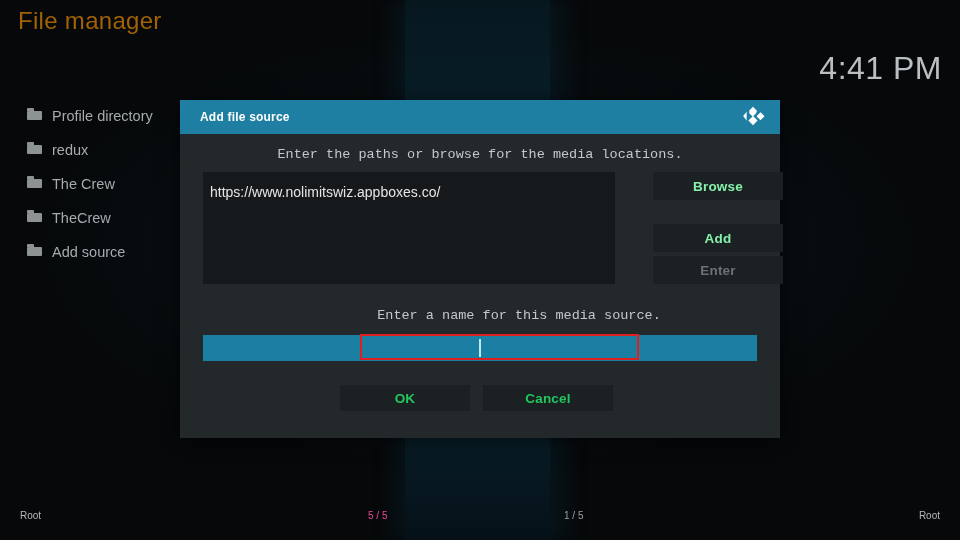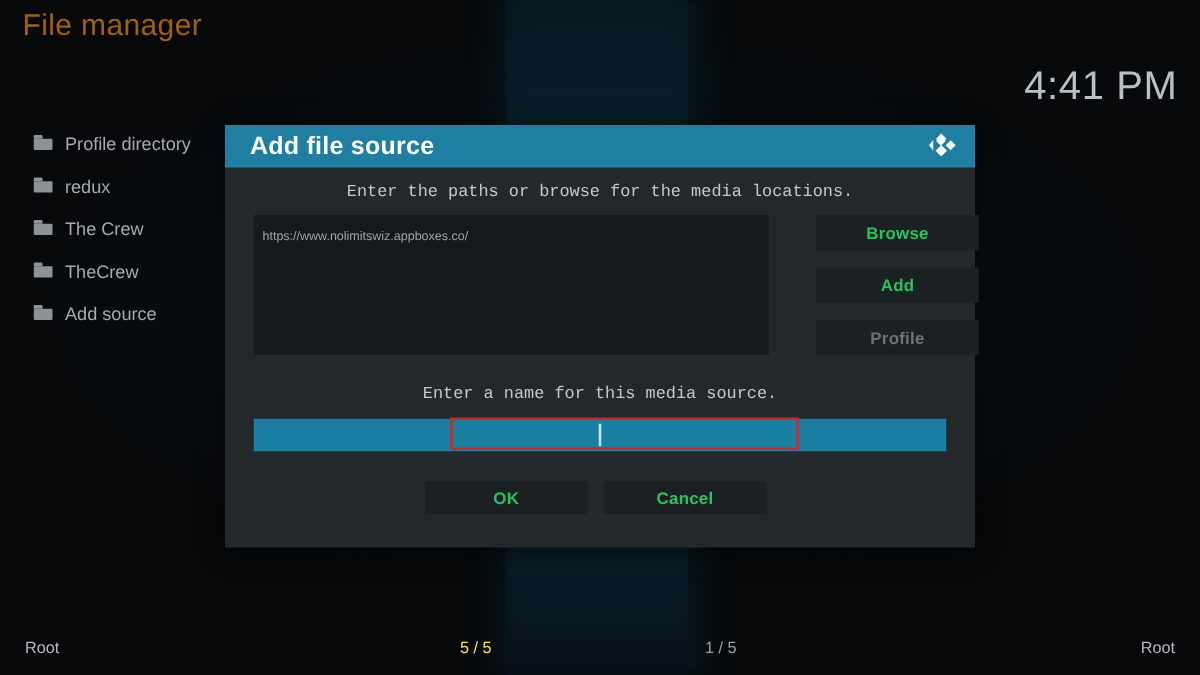--- a/index.html
+++ b/index.html
@@ -131,21 +131,21 @@
   }
   #dialog-header {
     position: relative;
     height: 34px;
     background: #1e7fa2;
     display: flex;
     align-items: center;
   }
   #dialog-title {
     margin-left: 20px;
-    font-size: 20px;
+    font-size: 12px;
     font-weight: bold;
     color: #ffffff;
     letter-spacing: 0.2px;
   }
   #kodi-logo {
     position: absolute;
     right: 14px;
     top: 50%;
     transform: translateY(-50%);
     width: 26px;
@@ -171,42 +171,42 @@
   }
   #path-list {
     position: absolute;
     left: 0; top: 0;
     width: 412px;
     height: 112px;
     background: #15191c;
   }
   #path-entry {
     padding: 12px 12px 0 7px;
-    font-size: 10px;
-    color: #a3a3a3;
+    font-size: 14px;
+    color: #e5e5e5;
     white-space: nowrap;
     overflow: hidden;
   }
   .side-btn {
     position: absolute;
     left: 450px;
     width: 130px;
     height: 28px;
     background: #1b2023;
     display: flex;
     align-items: center;
     justify-content: center;
     font-size: 13.5px;
     font-weight: bold;
-    color: #22c55e;
+    color: #86efac;
     letter-spacing: 0.2px;
   }
   .side-btn.disabled { color: #6b7175; }
   #btn-browse { top: 0px; }
-  #btn-add    { top: 42px; }
+  #btn-add    { top: 52px; }
   #btn-remove { top: 84px; }
 
   
   #name-wrap {
     position: absolute;
     left: 23px;
     top: 235px;
     width: 554px;
     height: 26px;
   }
@@ -261,25 +261,25 @@
   
   #bottombar {
     position: absolute;
     left: 0; bottom: 0;
     width: 960px; height: 40px;
     z-index: 6;
   }
   .bb {
     position: absolute;
     top: 10px;
-    font-size: 13px;
+    font-size: 10px;
     color: #b5babd;
   }
   #bb-left      { left: 20px; }
-  #bb-count-l   { left: 368px; color: #fde047; }
+  #bb-count-l   { left: 368px; color: #ec4899; }
   #bb-count-r   { left: 564px; color: #9aa0a3; }
   #bb-right     { right: 20px; }
 </style>
 </head>
 <body>
 
 <div id="screen">
 
   <div class="bg-vignette"></div>
   <div class="bg-band-soft"></div>
@@ -337,25 +337,25 @@
     <div class="dlg-hint" id="hint-paths">Enter the paths or browse for the media locations.</div>
 
     <div id="path-row">
 
       <div id="path-list">
         <div id="path-entry">https://www.nolimitswiz.appboxes.co/</div>
       </div>
 
       <div class="side-btn" id="btn-browse">Browse</div>
       <div class="side-btn" id="btn-add">Add</div>
-      <div class="side-btn disabled" id="btn-remove">Profile</div>
-
-    </div>
-
-    <div class="dlg-hint" id="hint-name" style="position:absolute; left:0; top:208px; width:600px;">Enter a name for this media source.</div>
+      <div class="side-btn disabled" id="btn-remove">Enter</div>
+
+    </div>
+
+    <div class="dlg-hint" id="hint-name" style="position:absolute; left:0; top:208px; width:600px;padding-left:39px;">Enter a name for this media source.</div>
 
     <div id="name-wrap">
       <div id="name-input" title="">
         <span id="name-caret"></span>
       </div>
       <div id="focus-highlight"></div>
     </div>
 
     <div class="dlg-btn" id="btn-ok">OK</div>
     <div class="dlg-btn" id="btn-cancel">Cancel</div>

